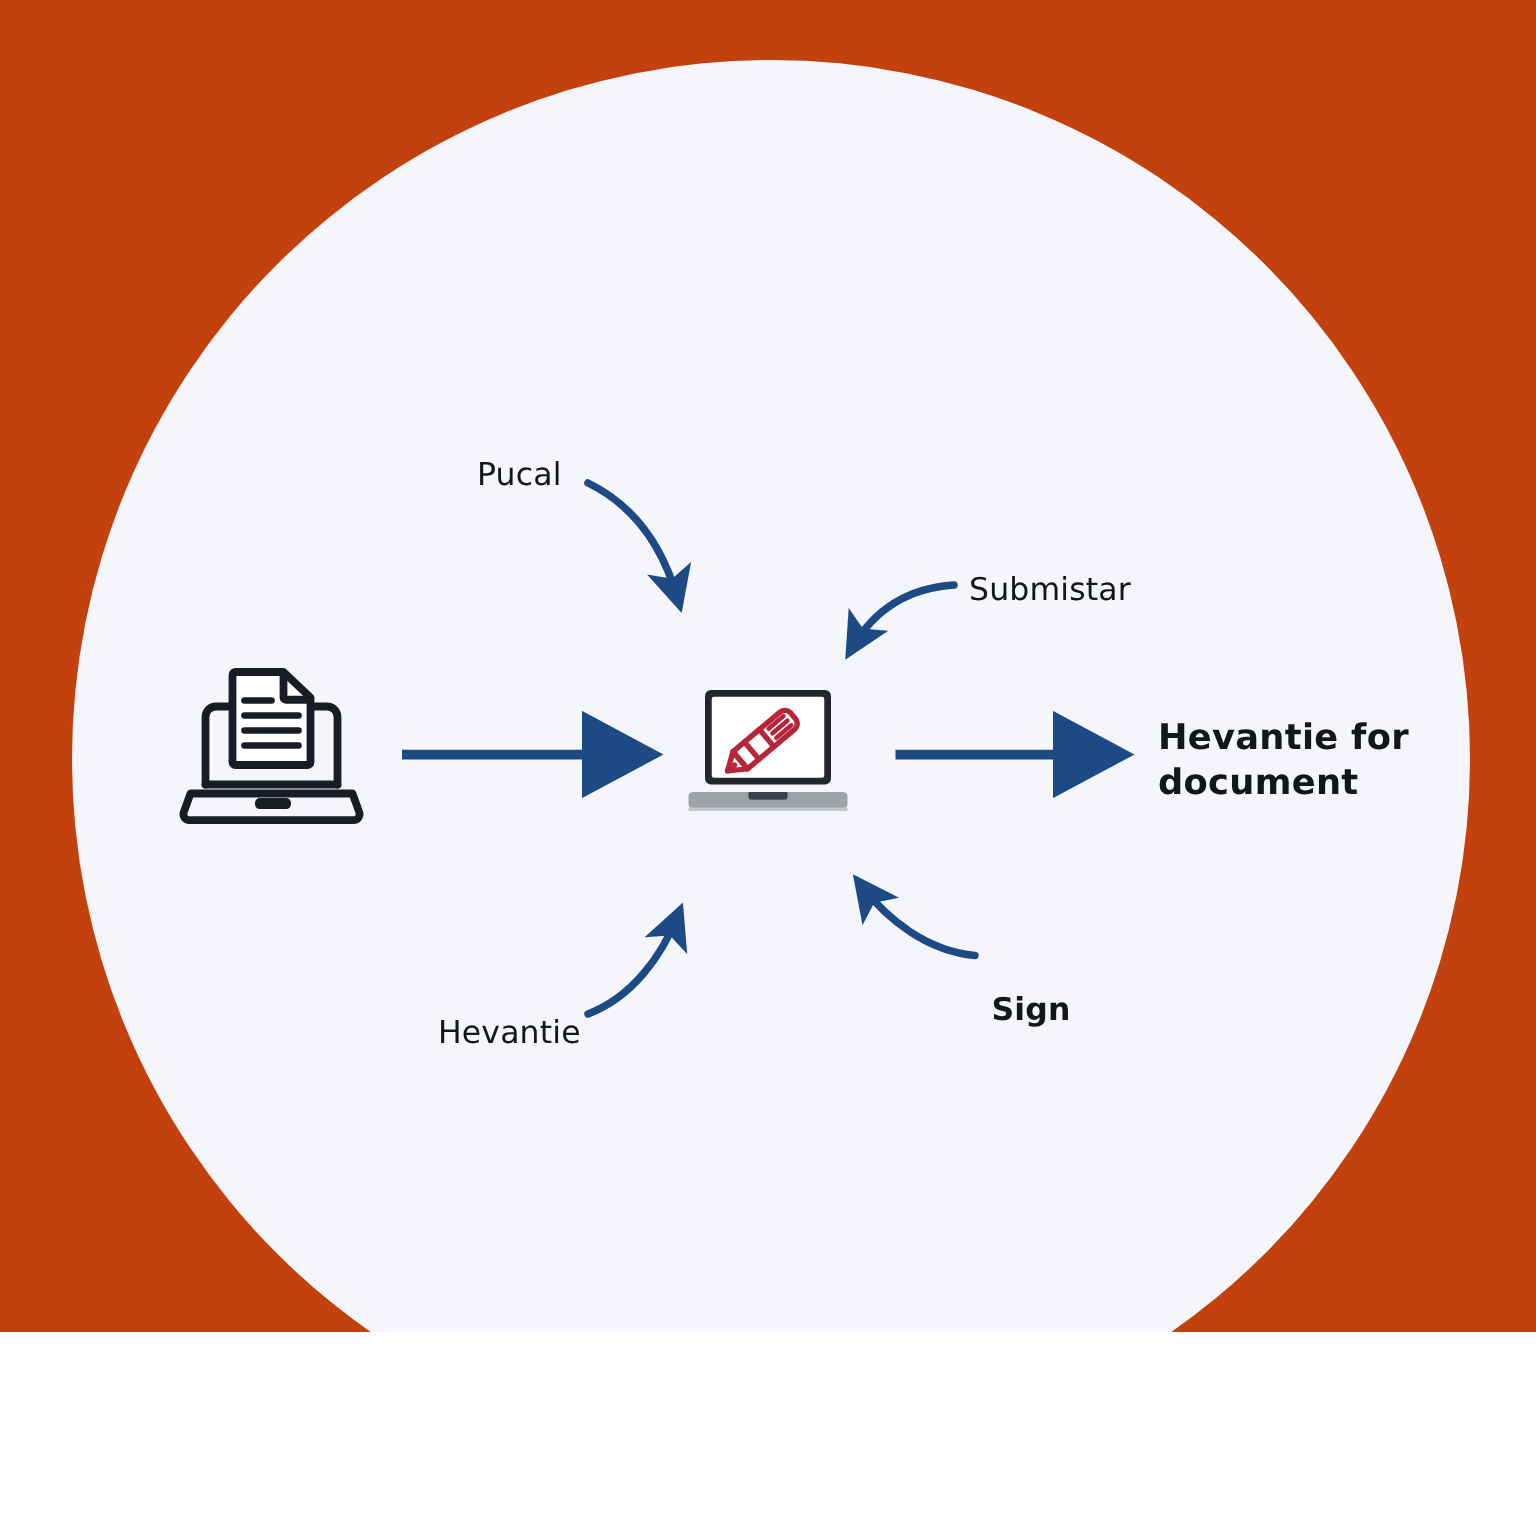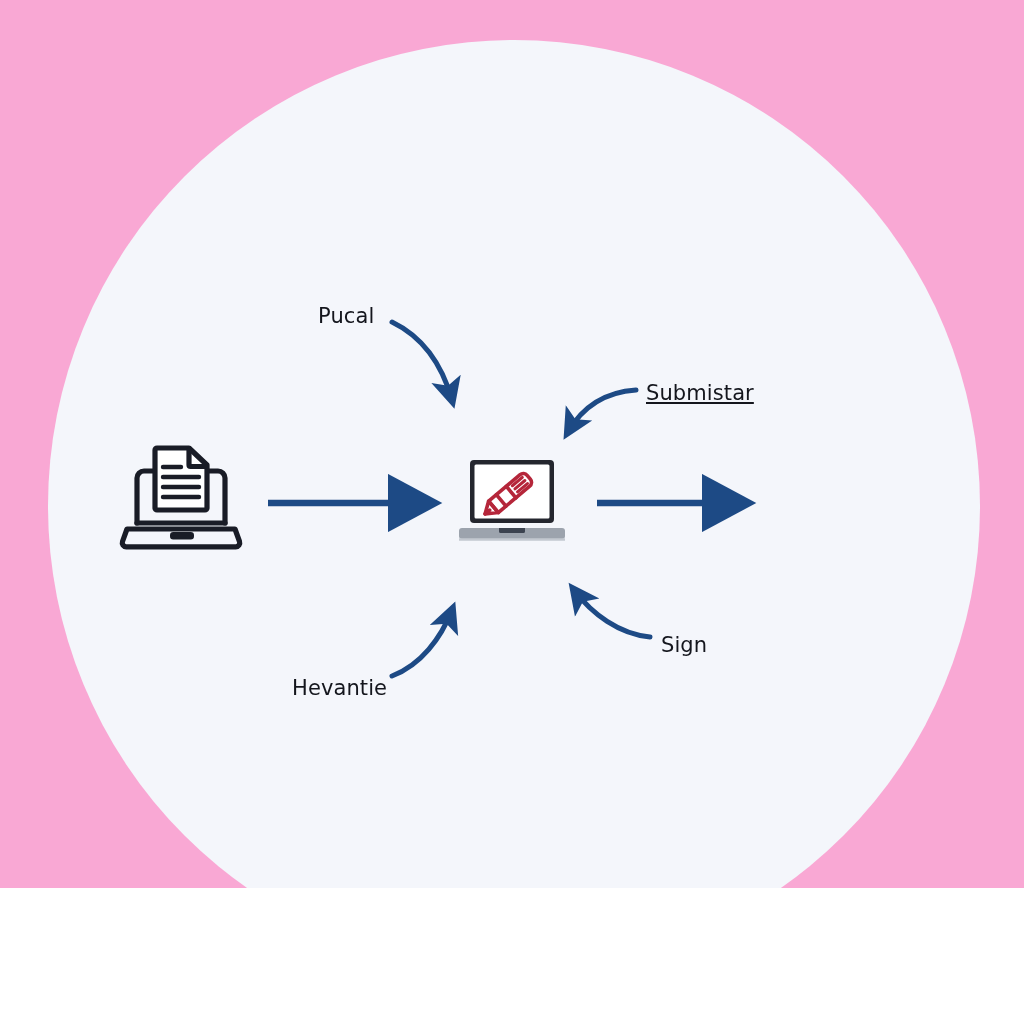--- a/index.html
+++ b/index.html
@@ -4,21 +4,21 @@
 <style>
   html, body {
     margin: 0;
     padding: 0;
     background: #ffffff;
   }
   #stage {
     position: relative;
     width: 1024px;
     height: 888px;
-    background: #f9a8d4;
+    background: #c2410c;
     overflow: hidden;
     font-family: "DejaVu Sans", "Liberation Sans", sans-serif;
   }
   #backdrop-circle {
     position: absolute;
     left: 48px;
     top: 40px;
     width: 932px;
     height: 932px;
     border-radius: 50%;
@@ -41,23 +41,23 @@
   }
   .label.bold {
     font-weight: bold;
     font-size: 23.5px;
     white-space: normal;
     width: 200px;
     line-height: 1.28;
     letter-spacing: 0.2px;
   }
   #label-pucal      { left: 318px; top: 303px; }
-  #label-submistar  { left: 646px; top: 380px; text-decoration: underline; }
+  #label-submistar  { left: 646px; top: 380px; }
   #label-verioday   { left: 292px; top: 675px; }
-  #label-sign       { left: 661px; top: 632px; }
+  #label-sign       { left: 661px; top: 660px; font-weight: bold; }
   #label-outcome    { left: 772px; top: 476px; }
 </style>
 </head>
 <body>
 
 <div id="stage">
 
   <div id="backdrop-circle"></div>
 
   <svg class="svg-layer" viewBox="0 0 1024 1024">
@@ -134,14 +134,15 @@
   </svg>
 
   <div class="label" id="label-pucal">Pucal</div>
 
   <div class="label" id="label-submistar">Submistar</div>
 
   <div class="label" id="label-verioday">Hevantie</div>
 
   <div class="label" id="label-sign">Sign</div>
 
+  <div class="label bold" id="label-outcome">Hevantie for document</div>
 
 </div>
 
 </body></html>

